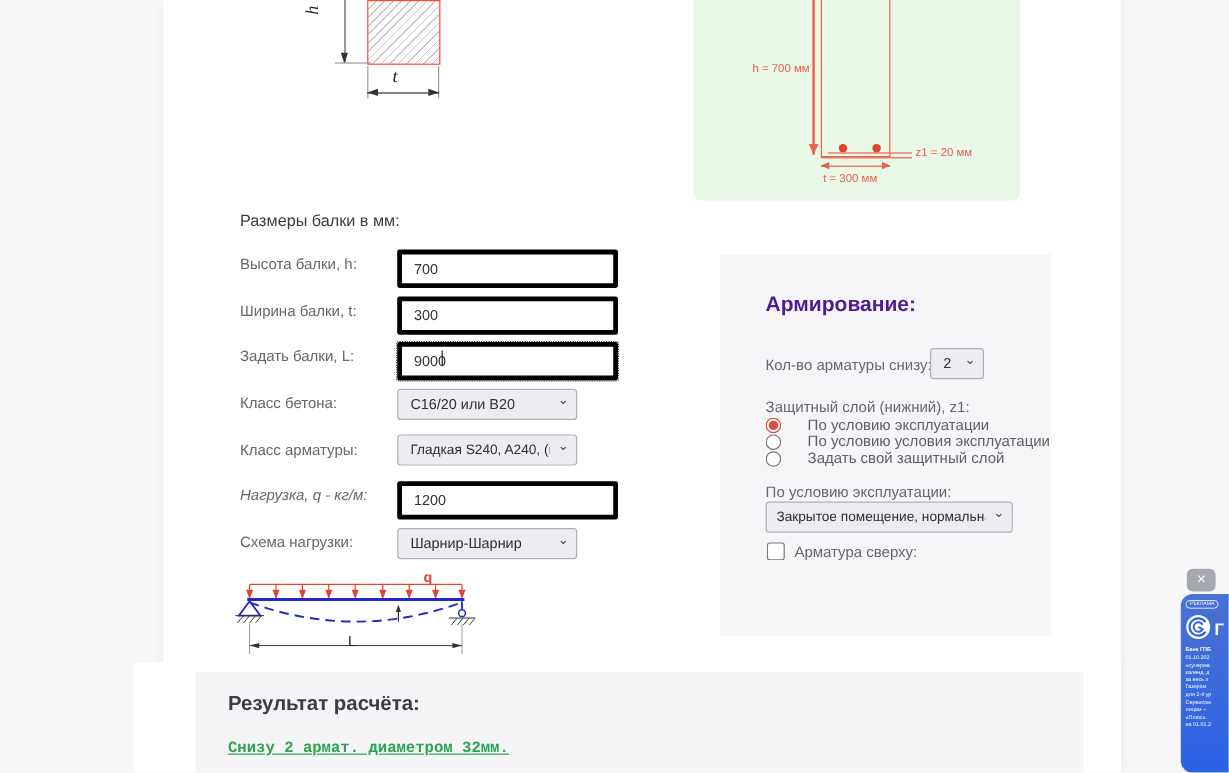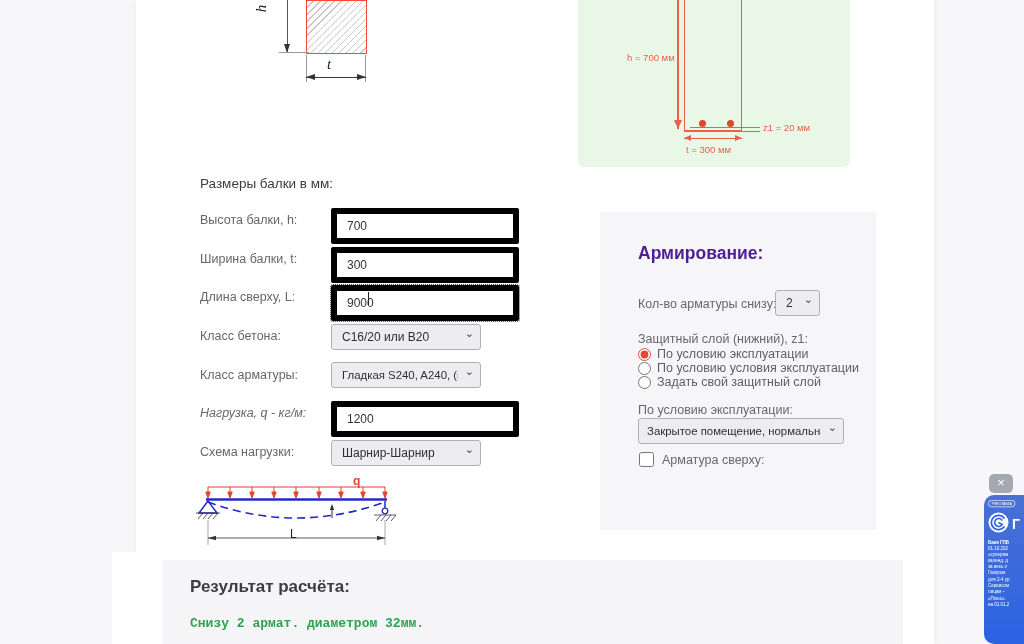--- a/index.html
+++ b/index.html
@@ -32,49 +32,49 @@
   .g-z1a{left:690px;top:127px;width:70px;height:1px;background:#e8604e;}
   .g-z1b{left:684px;top:131px;width:76px;height:1px;background:#e8604e;}
   .g-tarrow{left:684px;top:138px;width:58px;height:1px;background:#e8604e;}
   .g-tarr-l{left:684px;top:135px;width:0;height:0;border-top:3.5px solid transparent;border-bottom:3.5px solid transparent;border-right:7px solid #e8604e;}
   .g-tarr-r{left:735px;top:135px;width:0;height:0;border-top:3.5px solid transparent;border-bottom:3.5px solid transparent;border-left:7px solid #e8604e;}
   .g-text{font-size:9.5px;color:#e8604e;white-space:nowrap;}
 
   
   .form-title{left:200px;top:176px;font-size:13.5px;font-weight:normal;color:#3c3c42;}
   .flabel{font-size:12.5px;color:#66666e;white-space:nowrap;line-height:1;}
-  .tinput{position:absolute;width:156px;height:24px;left:331px;background:#fff;border:6px solid #000000;border-radius:2px;
+  .tinput{position:absolute;width:156px;height:24px;left:331px;background:#fff;border:4px solid #000000;border-radius:2px;
     padding:0 10px;font:12px "Liberation Sans",sans-serif;color:#33343a;}
   .tinput.focused{outline:1.5px dotted #444;outline-offset:0px;}
   .caret{left:368px;width:1px;height:13px;background:#222;}
   .selwrap{position:absolute;left:331px;width:150px;height:26px;}
   .selwrap select{appearance:none;-webkit-appearance:none;width:100%;height:26px;background:#ededf1;border:1px solid #b0b0b6;
     border-radius:3px;font:12px "Liberation Sans",sans-serif;color:#2f2f33;padding:0 22px 0 10px;white-space:nowrap;overflow:hidden;}
   .chev{position:absolute;right:7px;top:3px;font-size:11px;color:#444;pointer-events:none;}
 
   
   .reinf{left:600px;top:212px;width:276px;height:318px;background:#f6f6f8;}
   .reinf-title{left:638px;top:243px;font-size:17.5px;font-weight:bold;color:#4c1d95;}
   .rlabel{font-size:12.5px;color:#66666e;white-space:nowrap;line-height:1;}
-  .radio-row{position:absolute;left:638px;display:flex;align-items:center;gap:6px;font-size:12.5px;color:#5e5e66;white-space:nowrap;}
+  .radio-row{position:absolute;left:638px;display:flex;align-items:center;gap:22px;font-size:12.5px;color:#5e5e66;white-space:nowrap;}
   .radio-row input{width:13px;height:13px;margin:0;accent-color:#dd4b39;}
   .cb-row{position:absolute;left:639px;display:flex;align-items:center;gap:8px;font-size:12.5px;color:#66666e;}
   .cb-row input{width:15px;height:15px;margin:0;accent-color:#dd4b39;}
   .selwrap.small{left:775px;width:45px;}
   .selwrap.wide{left:638px;width:206px;}
   .selwrap.wide select{font-size:11.4px;padding-left:8px;}
 
   
   .qlabel{left:353px;top:474px;font-size:12px;color:#e0452e;font-weight:bold;}
   .llabel{left:290px;top:527px;font-size:12px;color:#222;}
 
   
   .result-panel{left:163px;top:560px;width:740px;height:84px;background:#f5f5f7;}
   .result-title{left:190px;top:577px;font-size:17px;font-weight:bold;color:#3c3c42;}
-  .result-text{left:190px;top:616px;font:bold 13px "Liberation Mono","DejaVu Sans Mono",monospace;color:#2ca350;white-space:nowrap;}
+  .result-text{left:190px;top:616px;font:bold 13px "Liberation Mono","DejaVu Sans Mono",monospace;color:#2ca350;white-space:nowrap;text-decoration:underline;}
 
   
   .ad-close{left:989px;top:474px;width:24px;height:19px;background:#a5a9af;border-radius:5px;color:#fff;
     font-size:13px;line-height:18px;text-align:center;cursor:pointer;}
   .ad{left:984px;top:495px;width:150px;height:149px;border-radius:10px 0 0 10px;
     background:linear-gradient(180deg,#4a71d4 0%,#2b62e4 100%);overflow:hidden;}
   .ad-badge{position:absolute;left:4px;top:5px;border:1px solid rgba(255,255,255,.95);border-radius:5px;color:#fff;
     font-size:6px;line-height:8px;padding:0 4px;transform:scale(.72);transform-origin:0 0;white-space:nowrap;}
   .ad-logo{position:absolute;left:4px;top:17px;}
   .ad-brand{position:absolute;left:28px;top:21px;color:#fff;font-weight:bold;font-size:14px;}
@@ -121,21 +121,21 @@
   </div>
 
   <span class="abs form-title">Размеры балки в мм:</span>
 
   <span class="abs flabel" style="left:200px;top:214px;">Высота балки, h:</span>
   <input class="tinput" style="top: 208px;" value="700">
 
   <span class="abs flabel" style="left:200px;top:253px;">Ширина балки, t:</span>
   <input class="tinput" style="top: 247px;" value="300">
 
-  <span class="abs flabel" style="left:200px;top:291px;">Длина сверху, L:</span>
+  <span class="abs flabel" style="left:200px;top:291px;">Задать балки, L:</span>
   <input class="tinput focused" style="top: 285px;" value="9000">
   <div class="abs caret" style="top:292px;"></div>
 
   <span class="abs flabel" style="left:200px;top:330px;">Класс бетона:</span>
   <div class="selwrap" style="top:324px;">
     <select>
         <option>C16/20 или B20</option>
       </select>
     <span class="chev">⌄</span>
   </div>

